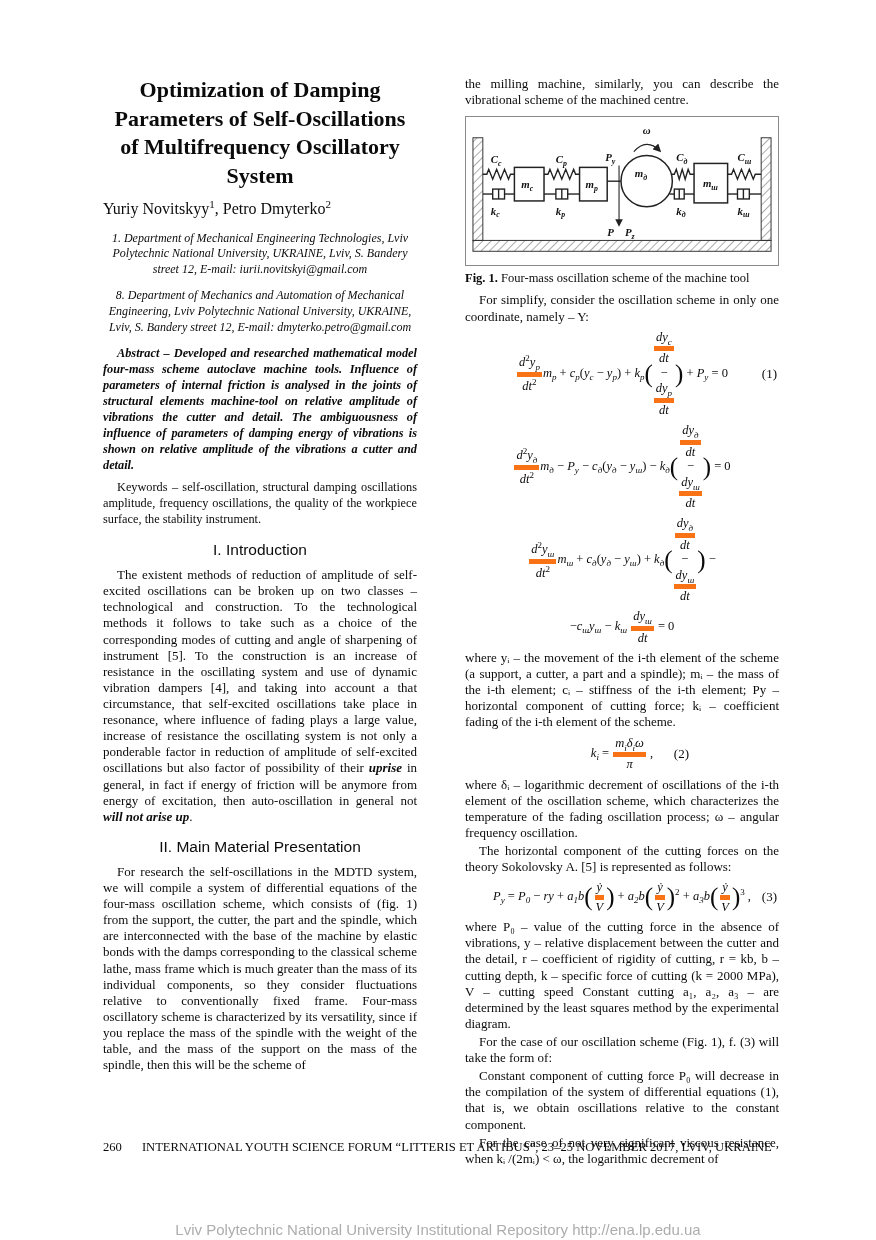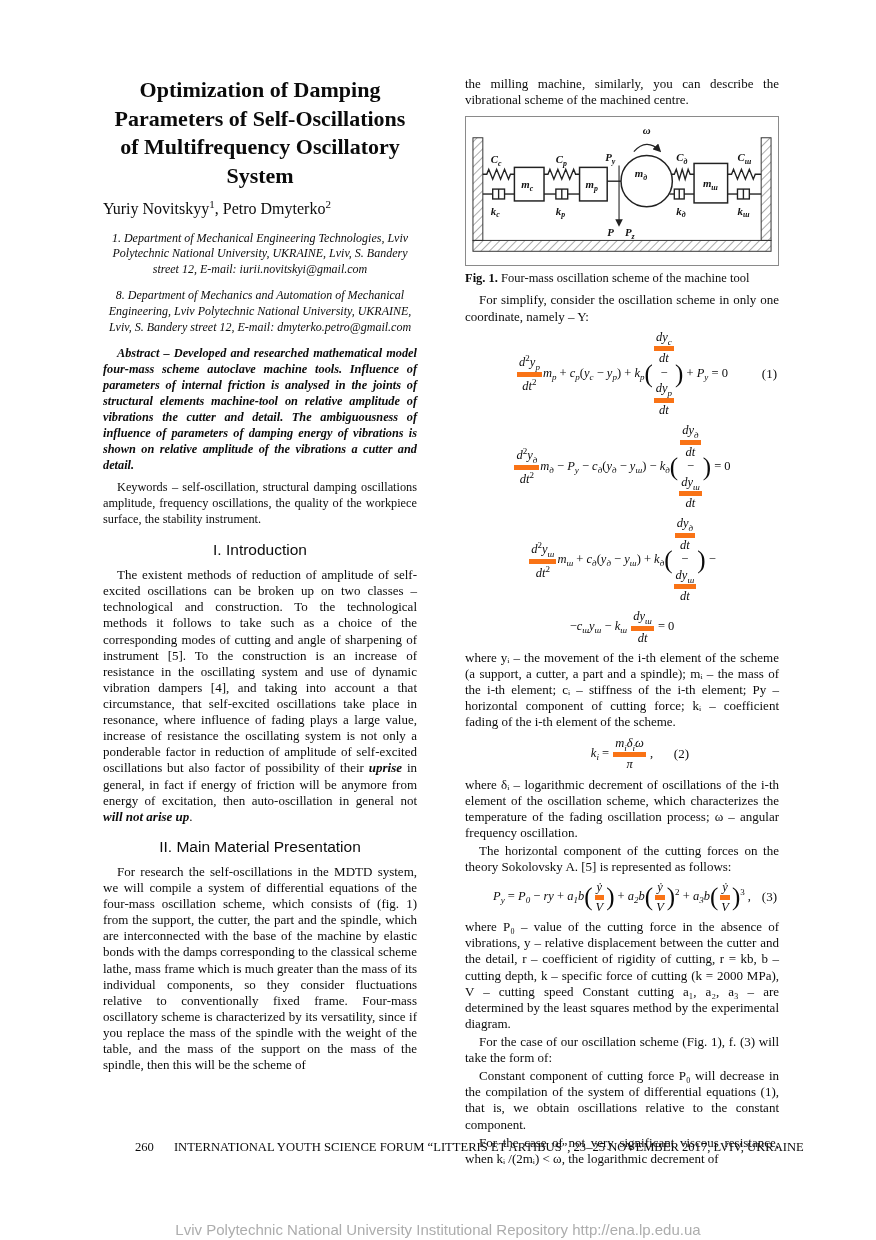--- a/index.html
+++ b/index.html
@@ -39,21 +39,21 @@
   .ms { font-style:italic; font-size:0.72em; vertical-align:sub; }
   .mS { font-size:0.72em; vertical-align:super; }
   .frac { display:inline-flex; flex-direction:column; align-items:center; vertical-align:middle;
           margin:0 1px; line-height:1.15; }
   .num { display:block; border-bottom:5px solid #f97316; padding:0 2px; text-align:center; }
   .den { display:block; padding:0 2px; text-align:center; }
   .bp { font-size:200%; font-weight:200; vertical-align:middle; line-height:0.9; }
   .pin { display:inline-flex; align-items:center; vertical-align:middle;flex-direction:column; }
 
   .footer { position:absolute; left:103px; width:676px; top:1140px; font-size:12.6px;
-            display:flex; align-items:baseline;margin-left:32px; }
+            display:flex; align-items:baseline; }
   .footer .pagenum { margin-right:20px; }
   .watermark { position:absolute; left:0; width:100%; top:1221px; text-align:center;
                color:#adadad; font-size:15px; font-family:"Liberation Sans","DejaVu Sans",sans-serif; }
 </style>
 </head>
 <body>
 
 <div class="page">
   <div class="columns">
 

